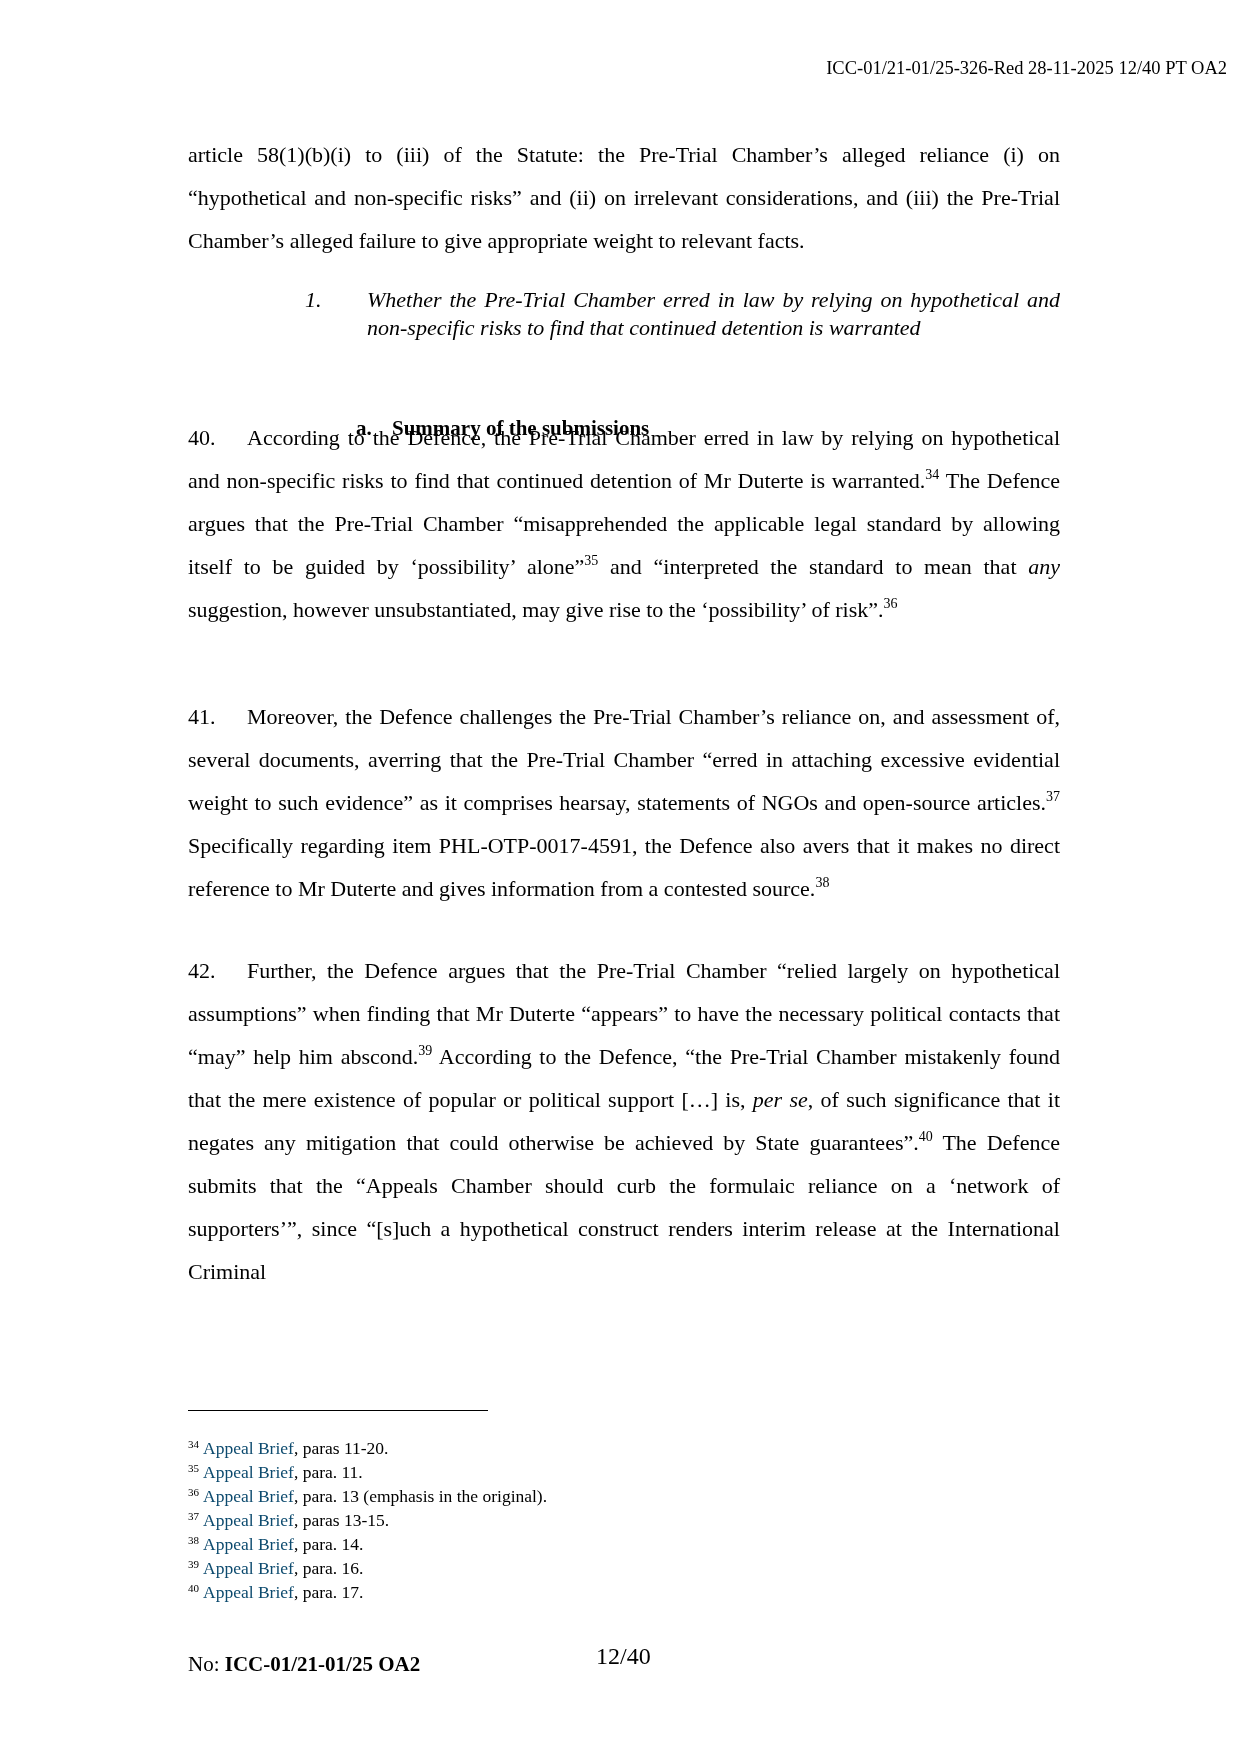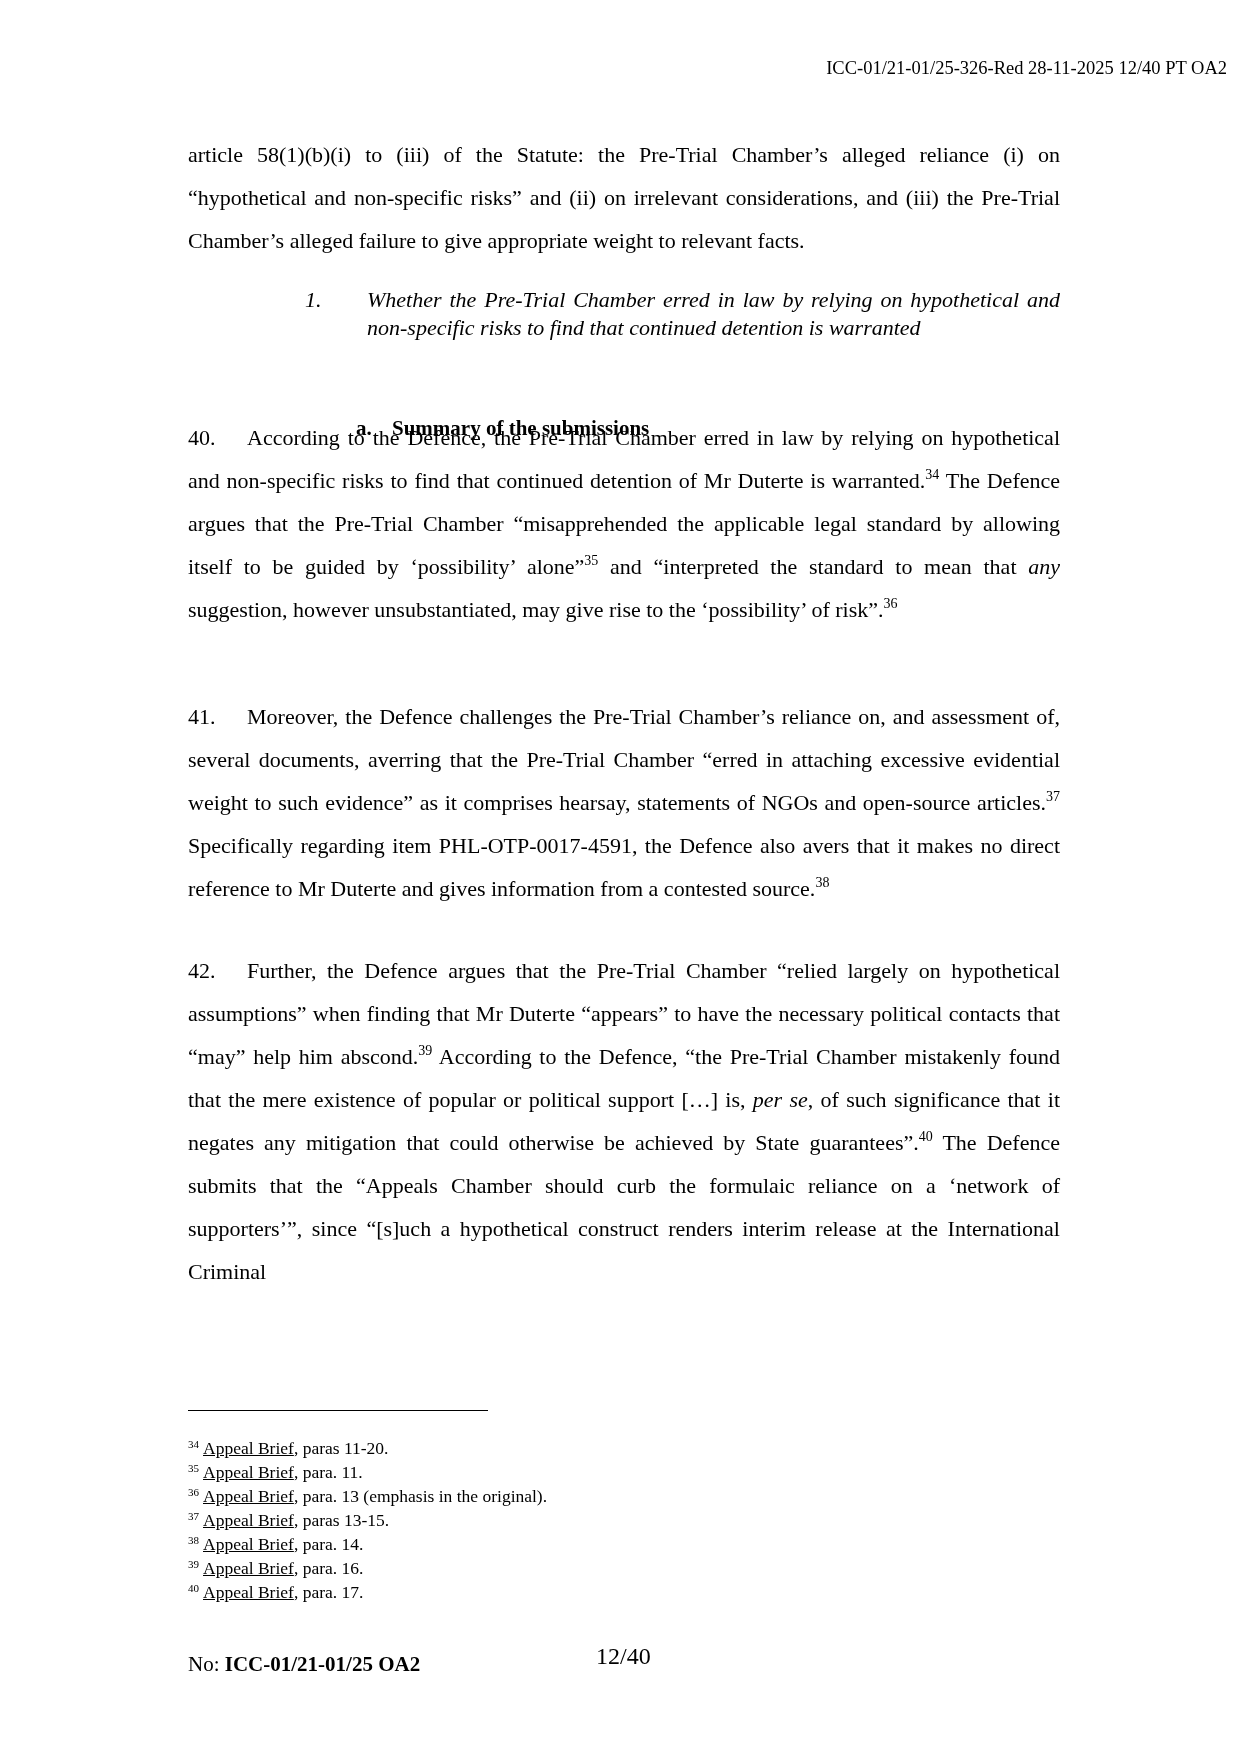--- a/index.html
+++ b/index.html
@@ -14,21 +14,21 @@
   .heading1 { position: absolute; left: 305px; width: 755px; font-size: 22px; line-height: 28px; font-style: italic;
          text-align: justify; }
   .heading1 .h-num { position: absolute; left: 0; top: 0; }
   .heading1 .h-text { margin-left: 62px; display: block; text-align: justify; text-align-last: left; }
   .heading2 { position: absolute; left: 356px; top: 416px; font-size: 21px; font-weight: bold; }
   .heading2 .h-num { display: inline-block; width: 36px; }
   .fn-rule { position: absolute; left: 188px; top: 1410px; width: 300px; height: 0; border-top: 1.3px solid #000; }
   .footnotes { position: absolute; left: 188px; top: 1436px; font-size: 17.5px; line-height: 24px; }
   .footnotes .fn-line { white-space: nowrap; }
   .footnotes sup { font-size: 11px; vertical-align: 6px; line-height: 0; margin-right: 4px; }
-  .footnotes a { color: #000000; text-decoration: underline; }
+  .footnotes a { color: #0c4a6e; }
   .footer { position: absolute; top: 1641px; left: 188px; font-size: 21px; margin-top: 11px; }
   .footer .case { font-weight: bold; }
   .footer-page { position: absolute; top: 1643px; left: 596px; font-size: 24px; }
 </style>
 </head>
 <body>
 
 <div class="header-stamp">ICC-01/21-01/25-326-Red 28-11-2025 12/40 PT  OA2</div>
 
 <div class="body-block" style="top:133px;">

